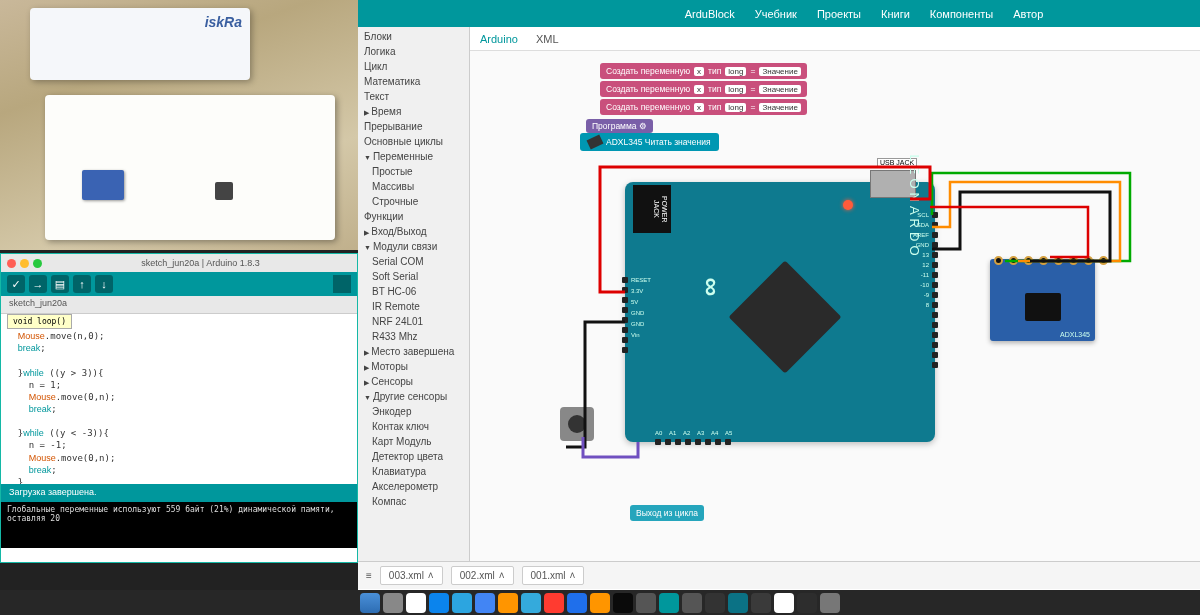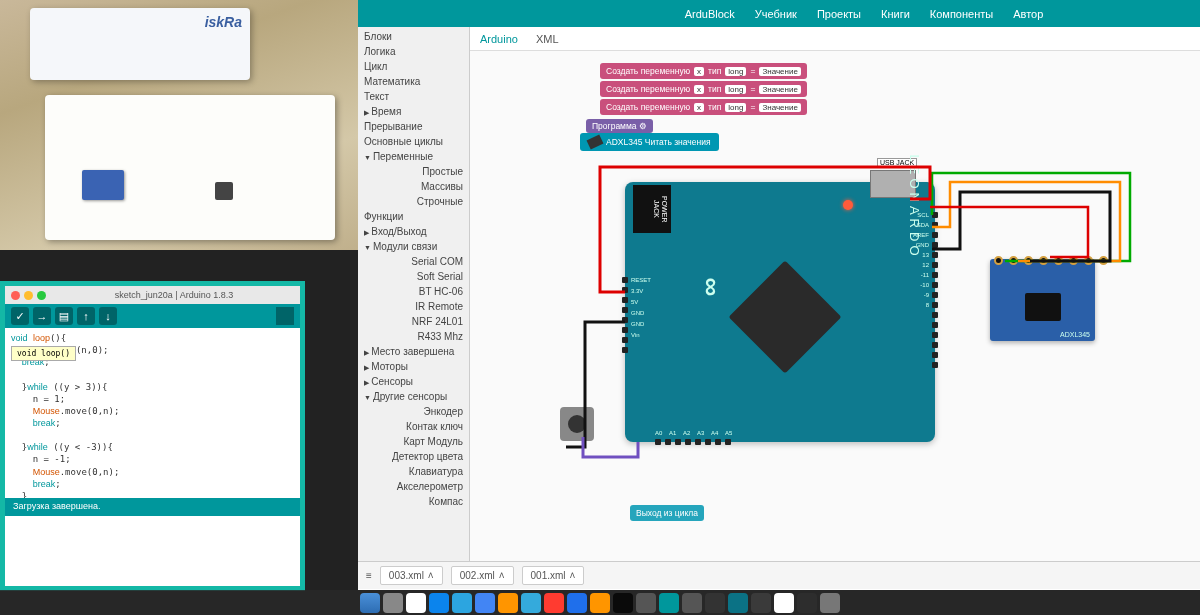--- a/index.html
+++ b/index.html
@@ -9,21 +9,21 @@
 .photo { position:absolute; left:0; top:0; width:358px; height:250px;
   background:linear-gradient(160deg,#c9b89a 0%,#b8a77e 30%,#d4c8a8 70%,#c0b08c 100%); }
 .photo .board1 { position:absolute; left:30px; top:8px; width:220px; height:72px; background:#f5f7fa; border-radius:4px; box-shadow:2px 2px 6px rgba(0,0,0,.3); }
 .photo .board1::before { content:"iskRa"; position:absolute; right:8px; top:6px; font-size:14px; font-style:italic; color:#3a5fa0; font-weight:bold; }
 .photo .bread { position:absolute; left:45px; top:95px; width:290px; height:145px; background:#fdfdfa; border-radius:4px; box-shadow:2px 2px 6px rgba(0,0,0,.35);
   background-image:radial-gradient(circle,#bbb 0.6px,transparent 0.6px); background-size:8px 8px; }
 .photo .chip { position:absolute; left:82px; top:170px; width:42px; height:30px; background:#3a63b3; border-radius:2px; box-shadow:1px 1px 3px rgba(0,0,0,.4); }
 .photo .btn { position:absolute; left:215px; top:182px; width:18px; height:18px; background:#444; border-radius:2px; }
 
 
-.ide { position:absolute; left:0; top:253px; width:305px; height:310px; background:#fff; border:5px solid #14b8a6;margin-top:28px; }
+.ide { position:absolute; left:0; top:253px; width:358px; height:310px; background:#fff; border:1px solid #14b8a6; }
 .ide-titlebar { height:18px; background:#e8e8e8; display:flex; align-items:center; padding:0 6px; font-size:9px; color:#555; }
 .ide-titlebar .dots { display:flex; gap:4px; margin-right:8px; }
 .ide-titlebar .dot { width:9px; height:9px; border-radius:50%; }
 .ide-titlebar .r{background:#ff5f56}.ide-titlebar .y{background:#ffbd2e}.ide-titlebar .g{background:#27c93f}
 .ide-toolbar { height:24px; background:#00979c; display:flex; align-items:center; padding:0 6px; gap:4px; }
 .ide-toolbar .tbtn { width:18px; height:18px; border-radius:3px; background:#006468; color:#fff; text-align:center; font-size:11px; line-height:18px; }
 .ide-toolbar .openbtn { margin-left:auto; width:18px; height:18px; background:#006468; }
 .ide-tab { height:18px; background:#e8e8e8; padding:2px 8px; font-size:9px; color:#555; border-bottom:1px solid #ccc; }
 .ide-code { height:170px; background:#fff; padding:4px 6px; font-family:Menlo,monospace; font-size:9px; color:#333; white-space:pre; overflow:hidden; line-height:1.35; }
 .ide-code .kw{color:#00979c}.ide-code .fn{color:#d35400}
@@ -33,21 +33,21 @@
 .ide-status { height:16px; background:#007a7e; color:#dff; font-size:8px; padding:2px 6px; display:flex; }
 .ide-status span:last-child{margin-left:auto}
 
 
 .browser { position:absolute; left:358px; top:0; width:1012px; height:590px; background:#fff; }
 .navbar { height:27px; background:#00979c; display:flex; align-items:center; justify-content:center; gap:20px; }
 .navbar a { color:#fff; font-size:11px; text-decoration:none; }
 .bl-body { display:flex; height:534px; }
 .sidebar { width:112px; background:#f0f0f0; border-right:1px solid #ccc; overflow:hidden; font-size:10px; padding-top:2px; }
 .sidebar .cat { padding:2px 6px; color:#444; cursor:pointer; white-space:nowrap; }
-.sidebar .cat.sub { padding-left:14px;text-align:right; }
+.sidebar .cat.sub { padding-left:14px; }
 .sidebar .cat.exp::before { content:"▼ "; font-size:7px; }
 .sidebar .cat.col::before { content:"▶ "; font-size:7px; }
 .canvas { flex:1; background:#fafafa; position:relative;
   background-image:radial-gradient(circle,#ccc 0.6px,transparent 0.6px); background-size:18px 18px; }
 .canvas-tabs { position:absolute; left:0; top:0; height:24px; background:#fff; border-bottom:1px solid #ddd; display:flex; align-items:center; padding:0 10px; gap:18px; font-size:11px; color:#555; width:100%; }
 .canvas-tabs .t.active{color:#00979c}
 .canvas-tools { position:absolute; right:8px; top:2px; display:flex; gap:3px; align-items:center; }
 .canvas-tools .tbx { width:18px; height:18px; border:1px solid #bbb; background:#fff; border-radius:2px; font-size:10px; text-align:center; line-height:16px; color:#666; }
 .langsel { font-size:9px; height:18px; }
 
@@ -122,38 +122,40 @@
     <span style="margin:0 auto">sketch_jun20a | Arduino 1.8.3</span>
   </div>
   <div class="ide-toolbar">
     <div class="tbtn">✓</div>
     <div class="tbtn">→</div>
     <div class="tbtn">▤</div>
     <div class="tbtn">↑</div>
     <div class="tbtn">↓</div>
     <div class="openbtn"></div>
   </div>
+  <div class="ide-tab">sketch_jun20a</div>
   <div class="tooltip">void loop()</div>
   <div class="ide-code"><span class="kw">void</span> <span class="fn">loop</span>(){
   <span class="fn">Mouse</span>.move(n,0);
   <span class="kw">break</span>;
 
   }<span class="kw">while</span> ((y &gt; 3)){
     n = 1;
     <span class="fn">Mouse</span>.move(0,n);
     <span class="kw">break</span>;
 
   }<span class="kw">while</span> ((y &lt; -3)){
     n = -1;
     <span class="fn">Mouse</span>.move(0,n);
     <span class="kw">break</span>;
   }
 
 }</div>
   <div class="ide-msgbar">Загрузка завершена.</div>
+  <div class="ide-console">Глобальные переменные используют 559 байт (21%) динамической памяти, оставляя 20</div>
 </div>
 
 <div class="browser">
   <div class="navbar">
     <a>ArduBlock</a>
     <a>Учебник</a>
     <a>Проекты</a>
     <a>Книги</a>
     <a>Компоненты</a>
     <a>Автор</a>

